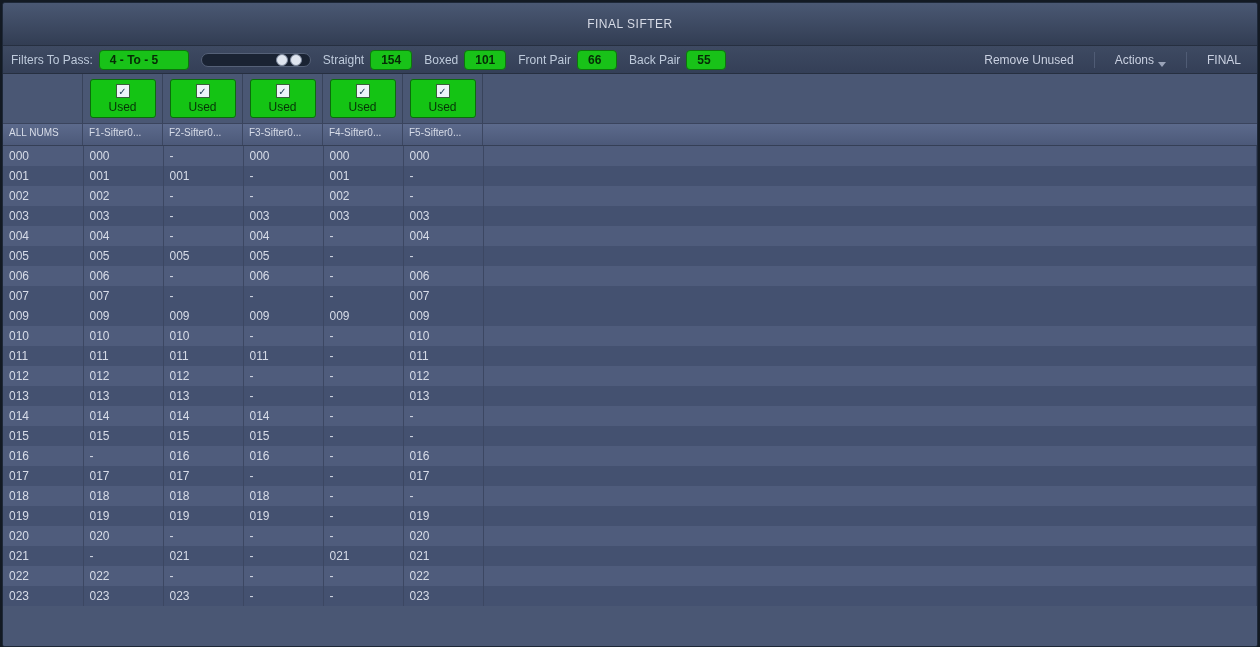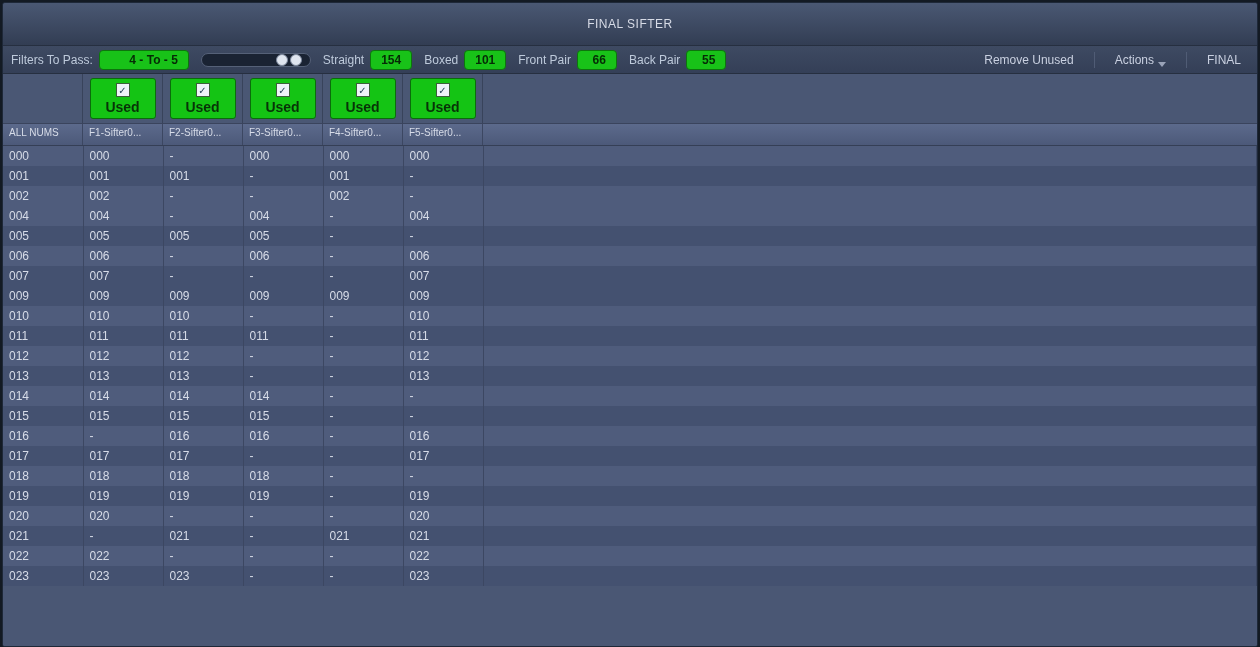--- a/index.html
+++ b/index.html
@@ -56,21 +56,21 @@
   .green-pill {
     background: #18c218;
     border: 1px solid #0d750d;
     border-radius: 4px;
     color: #062b06;
     font-size: 12px;
     font-weight: bold;
     padding: 1px 10px;
     line-height: 16px;
     display: inline-block;
-    text-align: right;
+    text-align: left;
   }
   .pill-wide { min-width: 90px; }
   .pill-num  { min-width: 40px; }
   .slider {
     width: 110px;
     height: 14px;
     background: #1a2333;
     border: 1px solid #556178;
     border-radius: 7px;
     position: relative;
@@ -142,23 +142,23 @@
     gap: 2px;
   }
   .used-box .cb {
     width: 14px; height: 14px;
     background: #eef3f9;
     border: 1px solid #3a5f3a;
     display: flex; align-items: center; justify-content: center;
     font-size: 10px; color: #1d3a52;
   }
   .used-box .lbl {
-    font-size: 14px;
+    font-size: 12px;
     color: #083208;
-    font-weight: 700;
+    font-weight: 400;
   }
 
   .col-head-row {
     display: flex;
     background: #546183;
     background: linear-gradient(#5c6a8c, #4c5979);
     border-bottom: 1px solid #353f56;
     height: 22px;
   }
   .chcell {
@@ -323,20 +323,29 @@
               </tr>
               <tr class="odd">
                 <td>002</td>
                 <td>002</td>
                 <td>-</td>
                 <td>-</td>
                 <td>002</td>
                 <td>-</td>
                 <td></td>
               </tr>
+              <tr class="even">
+                <td>003</td>
+                <td>003</td>
+                <td>-</td>
+                <td>003</td>
+                <td>003</td>
+                <td>003</td>
+                <td></td>
+              </tr>
               <tr class="odd">
                 <td>004</td>
                 <td>004</td>
                 <td>-</td>
                 <td>004</td>
                 <td>-</td>
                 <td>004</td>
                 <td></td>
               </tr>
               <tr class="even">

